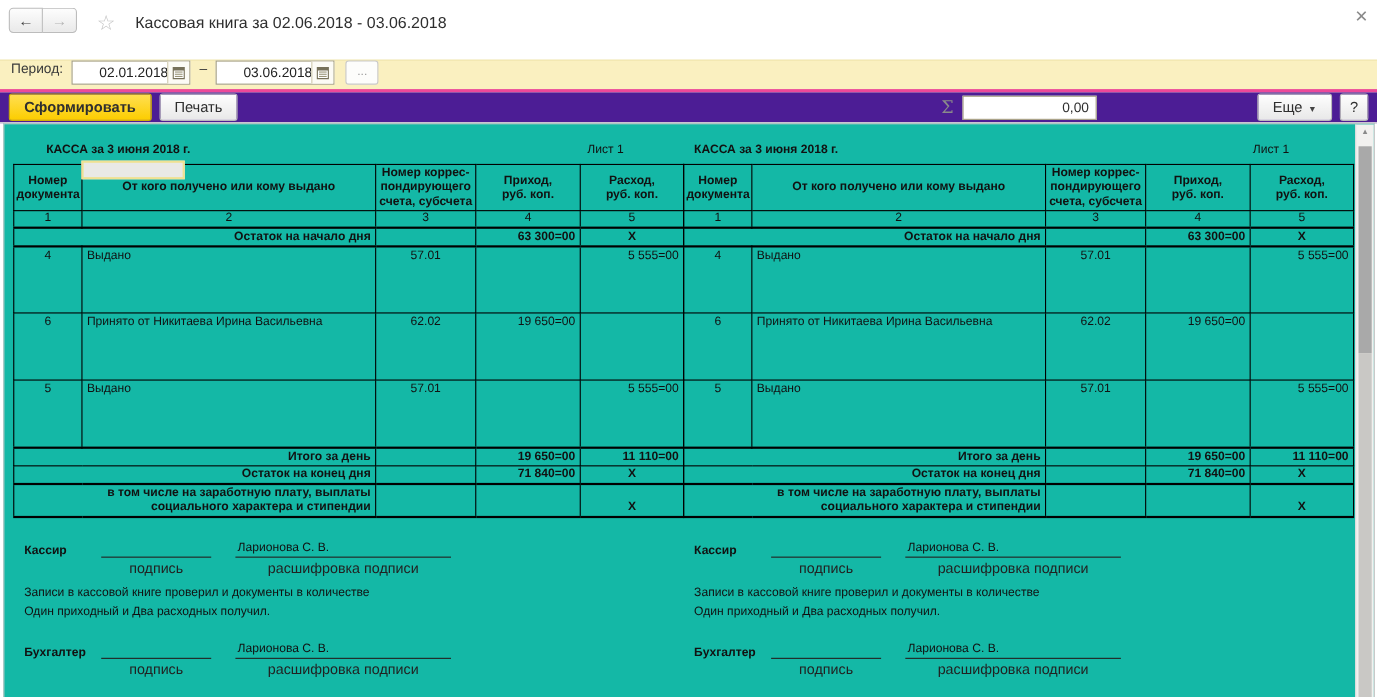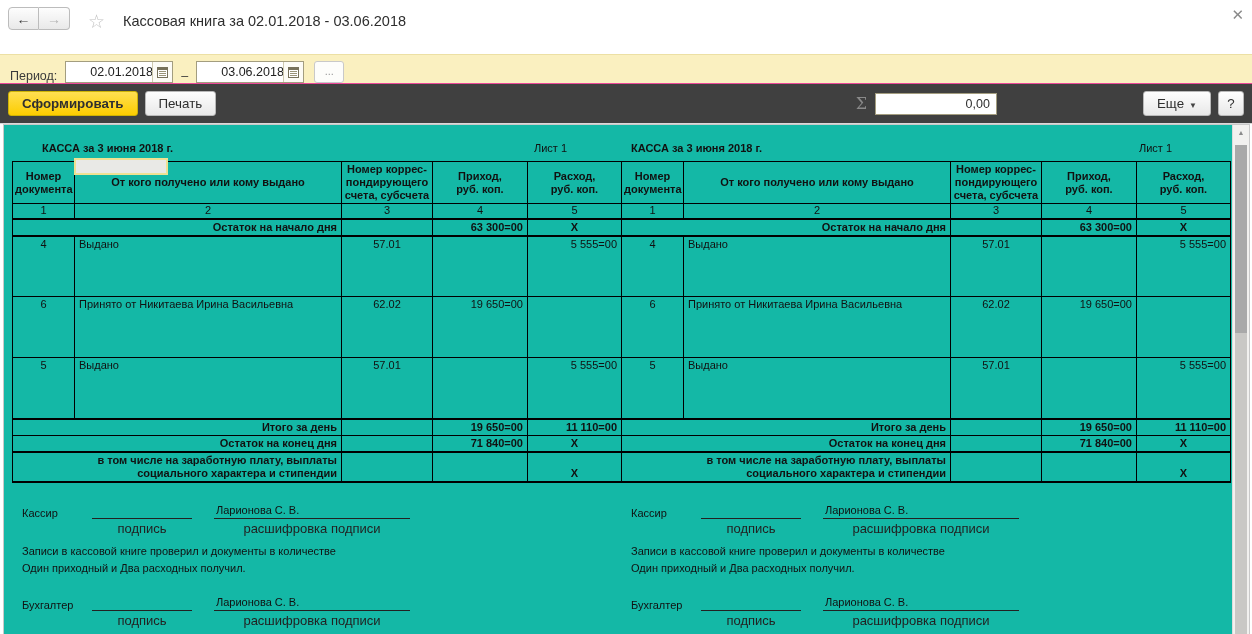--- a/index.html
+++ b/index.html
@@ -11,22 +11,22 @@
   .nav-group { position:absolute; left:8px; top:7px; display:flex; }
   .nav-btn { width:31px; height:23px; border:1px solid #bcbcbc; background:linear-gradient(#fdfdfd,#e9e9e9);
              display:flex; align-items:center; justify-content:center; font-size:14px; cursor:pointer; }
   .nav-btn.back { border-radius:4px 0 0 4px; color:#3a3a3a; }
   .nav-btn.fwd  { border-radius:0 4px 4px 0; border-left:none; color:#b5b5b5; }
   .star { position:absolute; left:88px; top:10px; font-size:19px; color:#c2c2c2; cursor:pointer; }
   .win-title { position:absolute; left:123px; top:13px; font-size:14.5px; color:#2e2e2e; }
   .win-close { position:absolute; right:8px; top:6px; font-size:15px; color:#8a8a8a; cursor:pointer; }
 
   
-  .period-bar { height:30px; background:#faf0c0; border-top:1px solid #ece0a4; border-bottom:1px solid #ec4899;
-                display:flex; align-items:flex-end; padding:0 10px; font-size:12.5px; }
+  .period-bar { height:30px; background:#faf0c0; border-top:1px solid #ece0a4; border-bottom:3px solid #ec4899;
+                display:flex; align-items:flex-start; padding:0 10px; font-size:12.5px; }
   .p-label { margin-right:8px; color:#3a3a3a; }
   .field { height:22px; background:#fff; border:1px solid #a39d7f; display:flex; align-items:stretch; }
   .date-field { width:108px;padding-left:18px; }
   .field-text { flex:1; font-size:12.5px; color:#222; padding:3px 6px; white-space:nowrap; overflow:hidden; }
   .mini-btn { width:20px; border-left:1px solid #cfcab0; display:flex; align-items:center; justify-content:center;
               background:#fcfbf5; cursor:pointer; }
   .cal { width:11px; height:11px; border:1px solid #77715a; border-top:3px solid #77715a;
          background:linear-gradient(#fff,#fff); position:relative; }
   .cal:after { content:""; position:absolute; left:1px; top:1px; width:7px; height:1px;
                box-shadow:0 2px 0 #9a9478, 0 4px 0 #9a9478; background:#9a9478; }
@@ -34,21 +34,21 @@
   .dots-btn { width:30px; height:22px; margin-left:10px; border:1px solid #c9c9c9; border-radius:3px;
               background:#fdfdfb; color:#9a9a9a; font-size:11px; text-align:center; line-height:18px; cursor:pointer; }
   .org-combo { flex:1; margin-left:10px; margin-right:4px; }
   .combo-arrow { width:19px; border-left:1px solid #d4d0ba; display:flex; align-items:center; justify-content:center;
                  font-size:9px; color:#555; background:#fff; cursor:pointer; }
   .open-ic { width:9px; height:9px; border:1px solid #6f6f6f; position:relative; background:#fff; }
   .open-ic:after { content:""; position:absolute; left:-4px; bottom:-4px; width:7px; height:7px;
                    border:1px solid #6f6f6f; background:#fff; }
 
   
-  .action-bar { height:40px; display:flex; align-items:center; padding:0 8px; background:#404040;
+  .action-bar { height:28px; display:flex; align-items:center; padding:0 8px; background:#4c1d95;
                 border-bottom:1px solid #d9d9d9; font-size:12.5px; }
   .btn { height:25px; padding:4px 13px; border:1px solid #b9b9b9; border-radius:3px;
          background:linear-gradient(#fefefe,#e8e8e8); color:#2f2f2f; cursor:pointer; white-space:nowrap; }
   .btn + .btn { margin-left:7px; }
   .btn-primary { background:linear-gradient(#ffdf52,#fccd00); border-color:#cdb206; font-weight:bold; }
   .sigma { margin-left:auto; font-size:16px; color:#8a8a8a; font-family:"DejaVu Serif",serif; }
   .sum-field { width:122px; margin-left:8px; }
   .sum-field .field-text { text-align:right; color:#2f2f2f; }
   .btn-more { margin-left:146px; }
   .btn-help { margin-left:9px; width:26px; padding:4px 0; text-align:center; }
@@ -80,21 +80,21 @@
   tr.incl td { font-weight:bold; height:30px; border-bottom:2px solid #000; }
   td.lbl { text-align:right; }
   td.amt-b { text-align:right; }
   td.xc { text-align:center; }
   tr.incl td.lbl { white-space:pre-line; vertical-align:middle;border-radius:11px; }
   tr.incl td.xc { vertical-align:bottom; }
 
   .sig-block { margin:20px 0 0 10px; font-size:11px; }
   .sig-row { display:flex; align-items:flex-end; height:16px; }
   .sig-row.acc { margin-top:18px; }
-  .sig-label { font-weight:normal; width:70px; }
+  .sig-label { font-weight:bold; width:70px; }
   .sig-line1 { width:100px; border-bottom:1px solid #222; height:15px; }
   .sig-line2 { width:196px; border-bottom:1px solid #222; height:15px; margin-left:22px; padding-left:2px; }
   .cap-row { display:flex; font-size:13px; color:#222; margin-top:2px; }
   .cap1 { margin-left:70px; width:100px; text-align:center; }
   .cap2 { margin-left:22px; width:196px; text-align:center; }
   .sig-note { line-height:17px; }
   .sig-note.first { margin-top:7px; }
 
   
   .vscroll { position:absolute; top:0; right:0; bottom:0; width:17px; background:#f2f1ef;
@@ -109,21 +109,21 @@
 <div class="titlebar">
   <div class="nav-group">
     <div class="nav-btn back">
         <span>←</span>
       </div>
     <div class="nav-btn fwd">
         <span>→</span>
       </div>
   </div>
   <div class="star">☆</div>
-  <div class="win-title">Кассовая книга за 02.01.2018 - 03.06.2018</div>
+  <div class="win-title">Кассовая книга за 02.06.2018 - 03.06.2018</div>
   <div class="win-close">✕</div>
 </div>
 
 <div class="period-bar">
   <span class="p-label">Период:</span>
   <div class="field date-field">
     <div class="field-text">02.01.2018</div>
     <div class="mini-btn">
         <span class="cal"></span>
       </div>

